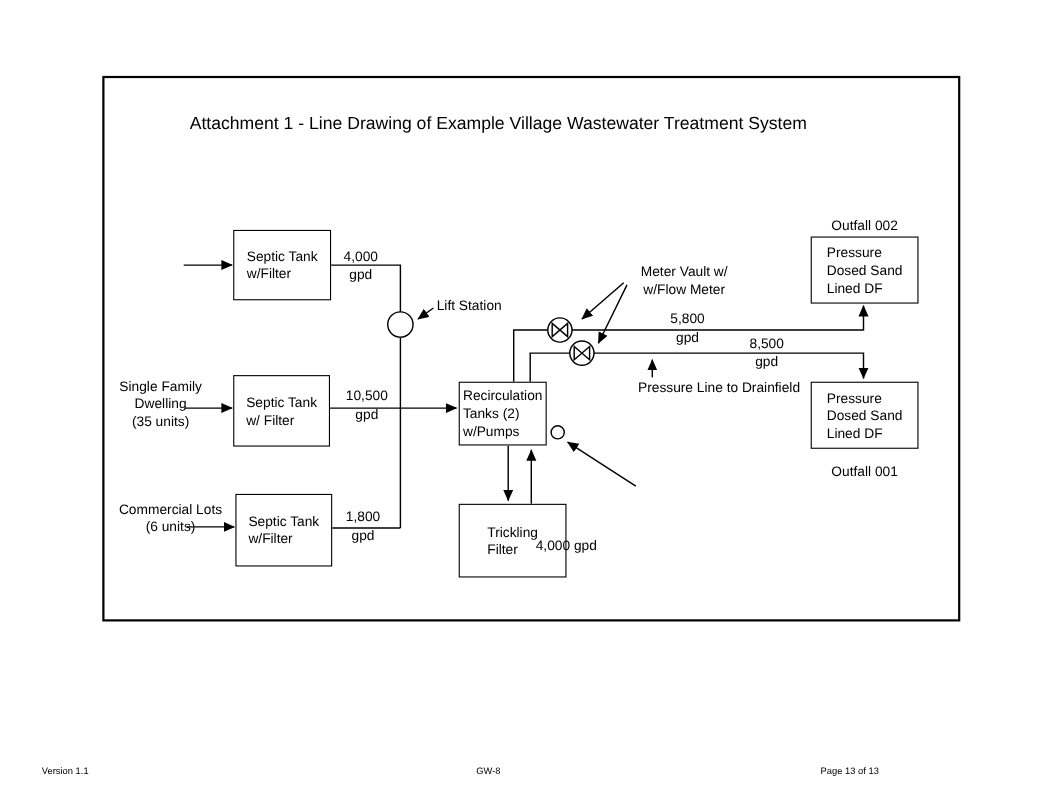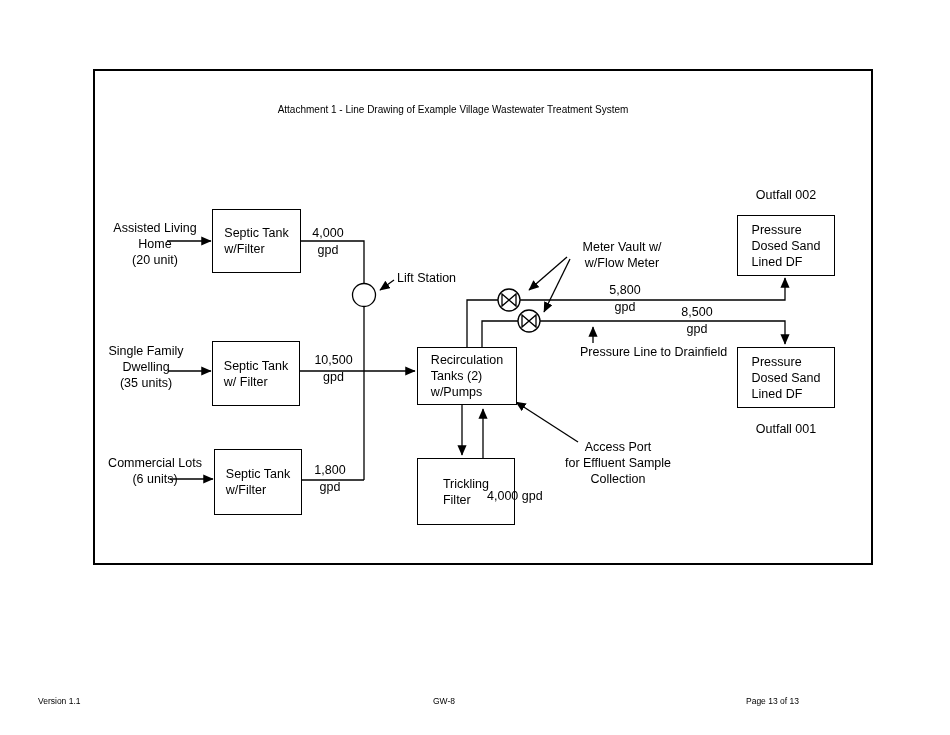--- a/index.html
+++ b/index.html
@@ -7,33 +7,33 @@
          font-family:"Liberation Sans",sans-serif;color:#000;}
   .abs{position:absolute;}
   .lbl{position:absolute;font-size:12.5px;line-height:16px;white-space:pre-line;text-align:center;}
   .lbl-left{position:absolute;font-size:12.5px;line-height:16px;white-space:nowrap;text-align:center;}
   .node{position:absolute;border:1.5px solid #000;box-sizing:border-box;background:#fff;
         display:flex;align-items:center;justify-content:center;text-align:left;
         font-size:12.5px;line-height:16px;white-space:pre-line;}
   .flow{position:absolute;font-size:12.5px;line-height:16.5px;white-space:pre-line;text-align:center;}
   .foot{position:absolute;font-size:8.5px;line-height:10px;white-space:nowrap;}
   #frame{left:93px;top:69px;width:780px;height:496px;border:2.5px solid #000;box-sizing:border-box;}
-  #title{left:93px;top:104px;width:720px;text-align:center;font-size:10px;}
+  #title{left:93px;top:104px;width:720px;text-align:center;font-size:16px;}
   #svgl{left:0;top:0;width:950px;height:735px;pointer-events:none;}
   #src1{left:98px;top:220px;width:114px;}
   #src2{left:90px;top:343px;width:112px;}
   #src3{left:98px;top:455px;width:114px;}
   #box1{left:212px;top:209px;width:89px;height:64px;}
   #box2{left:212px;top:341px;width:88px;height:65px;}
   #box3{left:214px;top:449px;width:88px;height:66px;}
-  #recirc{left:417px;top:347px;width:100px;height:58px;}
+  #recirc{left:417px;top:347px;width:80px;height:58px;}
   #trick{left:417px;top:458px;width:98px;height:67px;}
   #press1{left:737px;top:215px;width:98px;height:61px;}
   #press2{left:737px;top:347px;width:98px;height:61px;}
-  #outfall002{left:737px;top:187px;width:98px;}
+  #outfall002{left:737px;top:197px;width:98px;}
   #outfall001{left:737px;top:421px;width:98px;}
   #liftlbl{left:397px;top:270px;}
   #metervault{left:558px;top:239px;width:128px;}
   #plinelbl{left:580px;top:344px;}
   #accessport{left:545px;top:439px;width:146px;}
   #f2000{left:303px;top:225px;width:50px;}
   #f10500{left:306px;top:352px;width:55px;}
   #f1800{left:305px;top:462px;width:50px;}
   #f5800{left:600px;top:282px;width:50px;}
   #f8500{left:672px;top:304px;width:50px;}
@@ -76,23 +76,20 @@
       <path d="M578,442 L516,402" marker-end="url(#arr)"></path>
       <circle cx="364" cy="295" r="11.5" fill="#fff"></circle>
       <circle cx="509" cy="300" r="11" fill="#fff"></circle>
       <path d="M502,294 L516,306 V294 L502,306 Z"></path>
       <circle cx="529" cy="321" r="11" fill="#fff"></circle>
       <path d="M522,315 L536,327 V315 L522,327 Z"></path>
       <circle cx="507" cy="393" r="6" fill="#fff"></circle>
     </g>
   </svg>
 
-  <div id="src1" class="lbl">Assisted Living
-Home
-(20 unit)</div>
   <div id="src2" class="lbl">Single Family
 Dwelling
 (35 units)</div>
   <div id="src3" class="lbl">Commercial Lots
 (6 units)</div>
 
   <div id="box1" class="node">Septic Tank
 w/Filter</div>
   <div id="box2" class="node">Septic Tank
 w/ Filter</div>
@@ -109,23 +106,20 @@
   <div id="press2" class="node">Pressure
 Dosed Sand
 Lined DF</div>
 
   <div id="outfall002" class="lbl">Outfall 002</div>
   <div id="outfall001" class="lbl">Outfall 001</div>
   <div id="liftlbl" class="lbl-left">Lift Station</div>
   <div id="metervault" class="lbl">Meter Vault w/
 w/Flow Meter</div>
   <div id="plinelbl" class="lbl-left">Pressure Line to Drainfield</div>
-  <div id="accessport" class="lbl">Access Port
-for Effluent Sample
-Collection</div>
 
   <div id="f2000" class="flow">4,000
 gpd</div>
   <div id="f10500" class="flow">10,500
 gpd</div>
   <div id="f1800" class="flow">1,800
 gpd</div>
   <div id="f5800" class="flow">5,800
 gpd</div>
   <div id="f8500" class="flow">8,500

